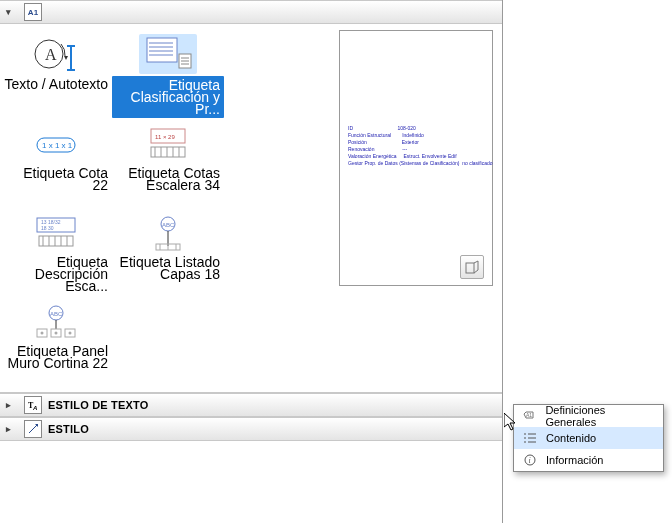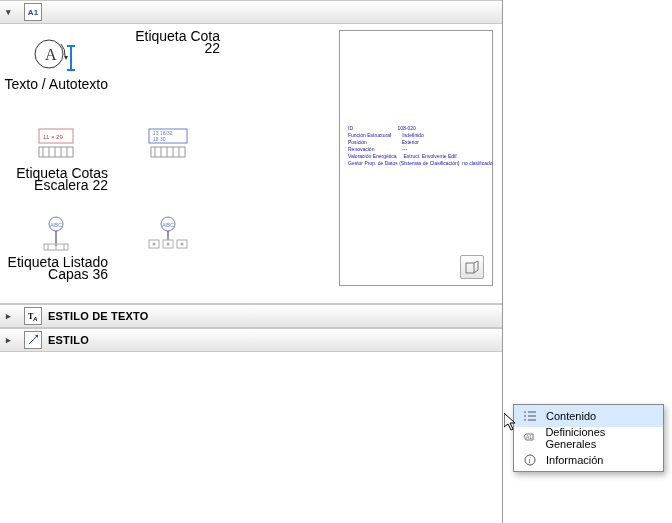--- a/index.html
+++ b/index.html
@@ -54,91 +54,115 @@
                 <text x="14" y="24" font-size="16" fill="#333" font-family="serif">A</text>
                 <line x1="40" y1="10" x2="40" y2="34" stroke="#1e7bd6" stroke-width="2"></line>
                 <line x1="36" y1="10" x2="44" y2="10" stroke="#1e7bd6" stroke-width="2"></line>
                 <line x1="36" y1="34" x2="44" y2="34" stroke="#1e7bd6" stroke-width="2"></line>
               </svg>
         </div>
         <div class="glabel">Texto / Autotexto</div>
       </div>
 
 
-
-      <div class="gitem">
+      <div class="gitem sel">
+        <div class="gicon">
+          <svg width="50" height="40">
+                <rect x="4" y="4" width="30" height="24" fill="#fff" stroke="#6b84c9"></rect>
+                <line x1="6" y1="9" x2="30" y2="9" stroke="#6b84c9"></line>
+                <line x1="6" y1="13" x2="30" y2="13" stroke="#6b84c9"></line>
+                <line x1="6" y1="17" x2="30" y2="17" stroke="#6b84c9"></line>
+                <line x1="6" y1="21" x2="30" y2="21" stroke="#6b84c9"></line>
+                <rect x="36" y="20" width="12" height="14" fill="#fff" stroke="#888"></rect>
+                <line x1="38" y1="24" x2="46" y2="24" stroke="#888"></line>
+                <line x1="38" y1="27" x2="46" y2="27" stroke="#888"></line>
+                <line x1="38" y1="30" x2="46" y2="30" stroke="#888"></line>
+              </svg>
+        </div>
+        <div class="glabel">Etiqueta Clasificación y Pr...</div>
+      </div>
+
+      <div class="gitem">
+        <div class="gicon">
+          <svg width="50" height="32">
+                <rect x="6" y="10" width="38" height="14" rx="7" fill="none" stroke="#1e7bd6"></rect>
+                <text x="11" y="20" font-size="8" fill="#1e7bd6">1 x 1 x 1</text>
+              </svg>
+        </div>
         <div class="glabel">Etiqueta Cota 22</div>
       </div>
 
       <div class="gitem">
         <div class="gicon">
           <svg width="46" height="34">
                 <rect x="6" y="2" width="34" height="14" fill="none" stroke="#c88"></rect>
                 <text x="10" y="12" font-size="6" fill="#b44">11 × 29</text>
                 <rect x="6" y="20" width="34" height="10" fill="none" stroke="#999"></rect>
                 <g stroke="#999">
                   <line x1="10" y1="20" x2="10" y2="30"></line>
                   <line x1="16" y1="20" x2="16" y2="30"></line>
                   <line x1="22" y1="20" x2="22" y2="30"></line>
                   <line x1="28" y1="20" x2="28" y2="30"></line>
                   <line x1="34" y1="20" x2="34" y2="30"></line>
                 </g>
               </svg>
         </div>
-        <div class="glabel">Etiqueta Cotas Escalera 22</div>
+        <div class="glabel">Etiqueta Cotas Escalera 34</div>
       </div>
 
       <div class="gitem">
         <div class="gicon">
           <svg width="46" height="34">
                 <rect x="4" y="2" width="38" height="14" fill="none" stroke="#6b84c9"></rect>
                 <text x="8" y="8" font-size="5" fill="#6b84c9">13 18/32</text>
                 <text x="8" y="14" font-size="5" fill="#6b84c9">18 30</text>
                 <rect x="6" y="20" width="34" height="10" fill="none" stroke="#999"></rect>
                 <g stroke="#999">
                   <line x1="10" y1="20" x2="10" y2="30"></line>
                   <line x1="16" y1="20" x2="16" y2="30"></line>
                   <line x1="22" y1="20" x2="22" y2="30"></line>
                   <line x1="28" y1="20" x2="28" y2="30"></line>
                   <line x1="34" y1="20" x2="34" y2="30"></line>
                 </g>
               </svg>
         </div>
+        <div class="glabel">Etiqueta Descripción Esca...</div>
       </div>
 
 
       <div class="gitem">
         <div class="gicon">
           <svg width="44" height="38">
                 <circle cx="22" cy="10" r="7" fill="none" stroke="#6b84c9"></circle>
                 <text x="16" y="13" font-size="6" fill="#6b84c9">ABC</text>
                 <line x1="22" y1="17" x2="22" y2="32" stroke="#333"></line>
                 <rect x="10" y="30" width="24" height="6" fill="none" stroke="#aaa"></rect>
                 <line x1="14" y1="30" x2="14" y2="36" stroke="#aaa"></line>
                 <line x1="22" y1="30" x2="22" y2="36" stroke="#aaa"></line>
                 <line x1="30" y1="30" x2="30" y2="36" stroke="#aaa"></line>
               </svg>
         </div>
-        <div class="glabel">Etiqueta Listado Capas 36</div>
+        <div class="glabel">Etiqueta Listado Capas 18</div>
       </div>
 
       <div class="gitem">
         <div class="gicon">
           <svg width="50" height="38">
                 <circle cx="25" cy="10" r="7" fill="none" stroke="#6b84c9"></circle>
                 <text x="19" y="13" font-size="6" fill="#6b84c9">ABC</text>
                 <line x1="25" y1="17" x2="25" y2="26" stroke="#333"></line>
                 <rect x="6" y="26" width="10" height="8" fill="none" stroke="#aaa"></rect>
                 <rect x="20" y="26" width="10" height="8" fill="none" stroke="#aaa"></rect>
                 <rect x="34" y="26" width="10" height="8" fill="none" stroke="#aaa"></rect>
                 <circle cx="11" cy="30" r="1.5" fill="#aaa"></circle>
                 <circle cx="25" cy="30" r="1.5" fill="#aaa"></circle>
                 <circle cx="39" cy="30" r="1.5" fill="#aaa"></circle>
               </svg>
         </div>
+        <div class="glabel">Etiqueta Panel Muro Cortina 22</div>
       </div>
 
     </div>
 
     <div id="preview">
       <div id="preview-box">
         <div id="preview-text">ID                                108-020
 Función Estructural        Indefinido
 Posición                         Exterior
 Renovación                    ---
@@ -171,44 +195,44 @@
             <line x1="2" y1="10" x2="10" y2="2" stroke="#2a4b8d"></line>
             <polygon points="8,1 11,1 11,4" fill="#2a4b8d"></polygon>
           </svg>
         </span>
     <span>ESTILO</span>
   </div>
 
 </div>
 
 <div id="popup">
+  <div class="pitem">
+    <span class="picon">
+          <svg width="14" height="10">
+            <path d="M1 3 L3 1 L10 1 L10 7 L3 7 Z" fill="none" stroke="#777"></path>
+            <text x="3" y="6" font-size="5" fill="#777">A1</text>
+          </svg>
+        </span>
+    <span>Definiciones Generales</span>
+  </div>
   <div class="pitem sel">
     <span class="picon">
           <svg width="12" height="10">
             <line x1="0" y1="1" x2="2" y2="1" stroke="#555"></line>
             <line x1="4" y1="1" x2="12" y2="1" stroke="#555"></line>
             <line x1="0" y1="5" x2="2" y2="5" stroke="#555"></line>
             <line x1="4" y1="5" x2="12" y2="5" stroke="#555"></line>
             <line x1="0" y1="9" x2="2" y2="9" stroke="#555"></line>
             <line x1="4" y1="9" x2="12" y2="9" stroke="#555"></line>
           </svg>
         </span>
     <span>Contenido</span>
   </div>
   <div class="pitem">
     <span class="picon">
-          <svg width="14" height="10">
-            <path d="M1 3 L3 1 L10 1 L10 7 L3 7 Z" fill="none" stroke="#777"></path>
-            <text x="3" y="6" font-size="5" fill="#777">A1</text>
-          </svg>
-        </span>
-    <span>Definiciones Generales</span>
-  </div>
-  <div class="pitem">
-    <span class="picon">
           <svg width="12" height="12">
             <circle cx="6" cy="6" r="5" fill="none" stroke="#555"></circle>
             <text x="4.5" y="9" font-size="8" font-family="Georgia" font-style="italic" fill="#555">i</text>
           </svg>
         </span>
     <span>Información</span>
   </div>
 </div>
 
 <svg id="cursor" width="16" height="20">

